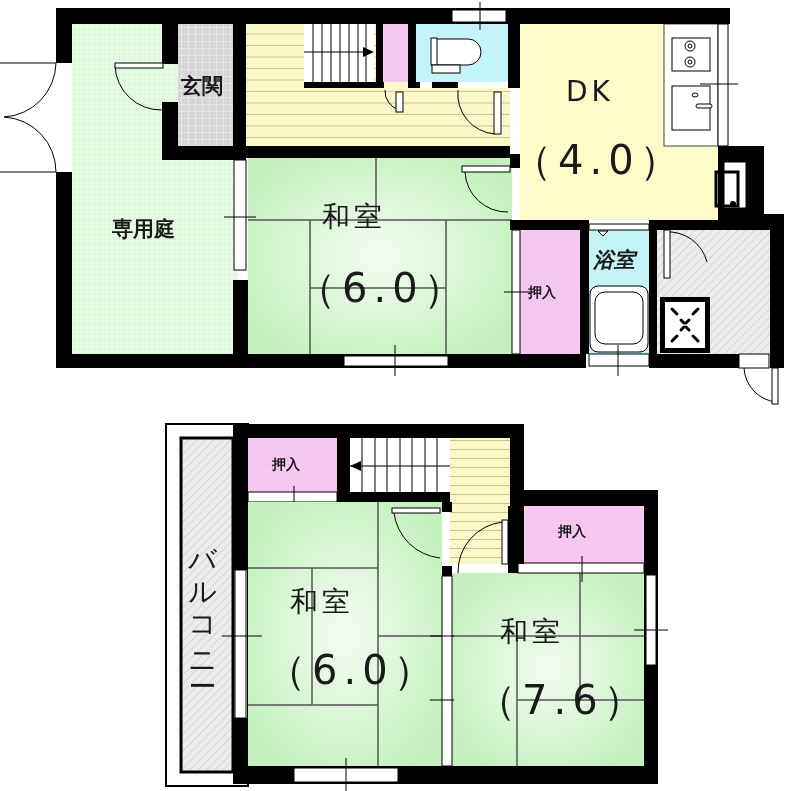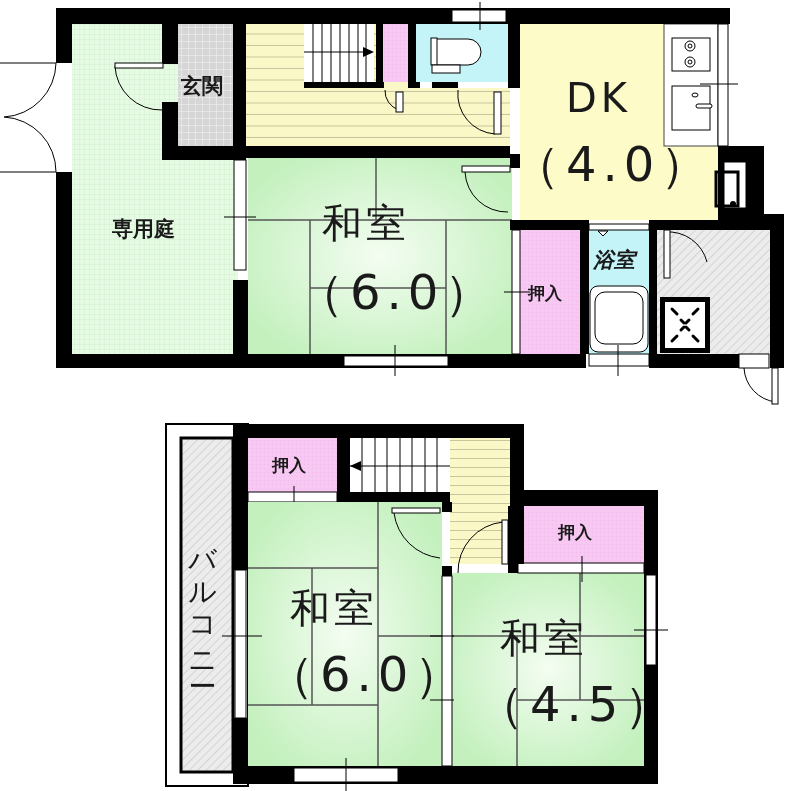--- a/index.html
+++ b/index.html
@@ -1,22 +1,22 @@
 <!DOCTYPE html>
 <html><head>
 <meta charset="utf-8">
 <style>
   html, body { margin:0; padding:0; background:#ffffff; }
   body { width:800px; height:791px; overflow:hidden; position:relative; font-family:"DejaVu Sans","Liberation Sans",sans-serif; }
   #plan { position:absolute; left:0; top:0; width:800px; height:791px; }
   .lbl { position:absolute; color:#1a1a1a; white-space:nowrap; line-height:1; }
-  .big { font-size:40px; letter-spacing:4px; }
-  .sub { font-size:48px; letter-spacing:6px; }
+  .big { font-size:28px; letter-spacing:4px; }
+  .sub { font-size:40px; letter-spacing:6px; }
   .med { font-size:21px; font-weight:bold;text-align:right; }
-  .sm { font-size:17px; font-weight:bold; }
+  .sm { font-size:14px; font-weight:bold; }
   .vert { writing-mode:vertical-rl; font-size:28px; letter-spacing:4px; }
 </style>
 </head>
 <body>
 
 <svg id="plan" viewBox="0 0 800 791" xmlns="http://www.w3.org/2000/svg">
   <defs>
     <pattern id="grid" width="5" height="5" patternUnits="userSpaceOnUse">
       <rect width="5" height="5" fill="#e6fbe3"></rect>
       <path d="M5 0V5M0 5H5" stroke="#cfeecb" stroke-width="0.8"></path>
@@ -276,13 +276,13 @@
 <div class="lbl sub" style="left:296px;top:268px;">（6.0）</div>
 <div class="lbl sm" style="left:528px;top:285px;">押入</div>
 <div class="lbl med" style="left:593px;top:250px;font-style:italic;">浴室</div>
 
 <div class="lbl vert" style="left:188px;top:528px;">バルコニー</div>
 <div class="lbl sm" style="left:272px;top:457px;">押入</div>
 <div class="lbl sm" style="left:558px;top:524px;">押入</div>
 <div class="lbl big" style="left:290px;top:588px;">和室</div>
 <div class="lbl sub" style="left:266px;top:650px;">（6.0）</div>
 <div class="lbl big" style="left:500px;top:618px;">和室</div>
-<div class="lbl sub" style="left:476px;top:680px;">（4.5）</div>
+<div class="lbl sub" style="left:476px;top:680px;">（7.6）</div>
 
 </body></html>

